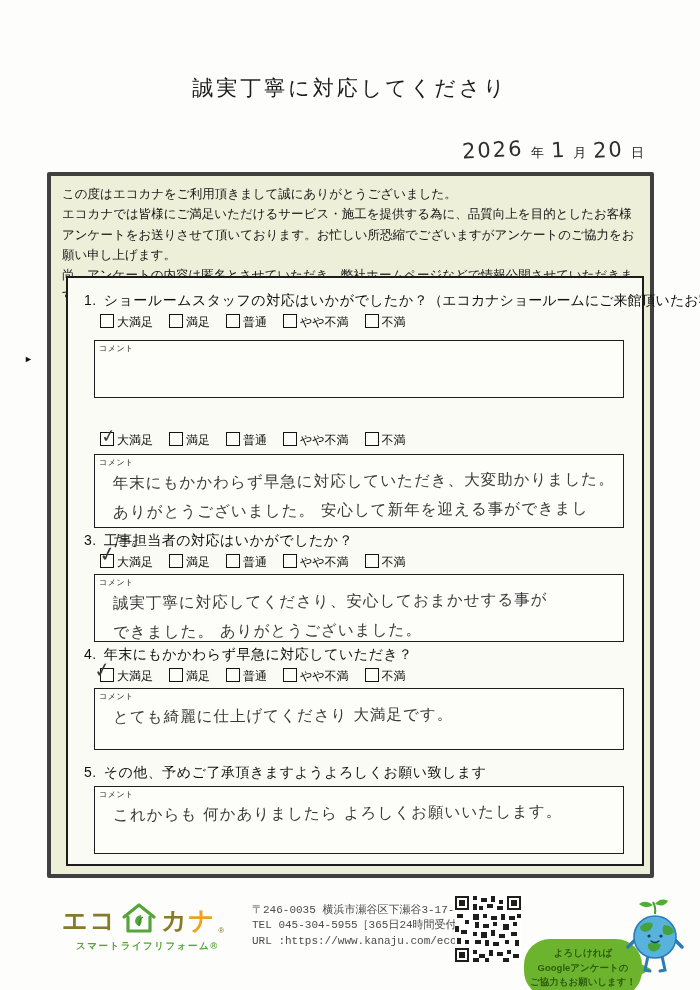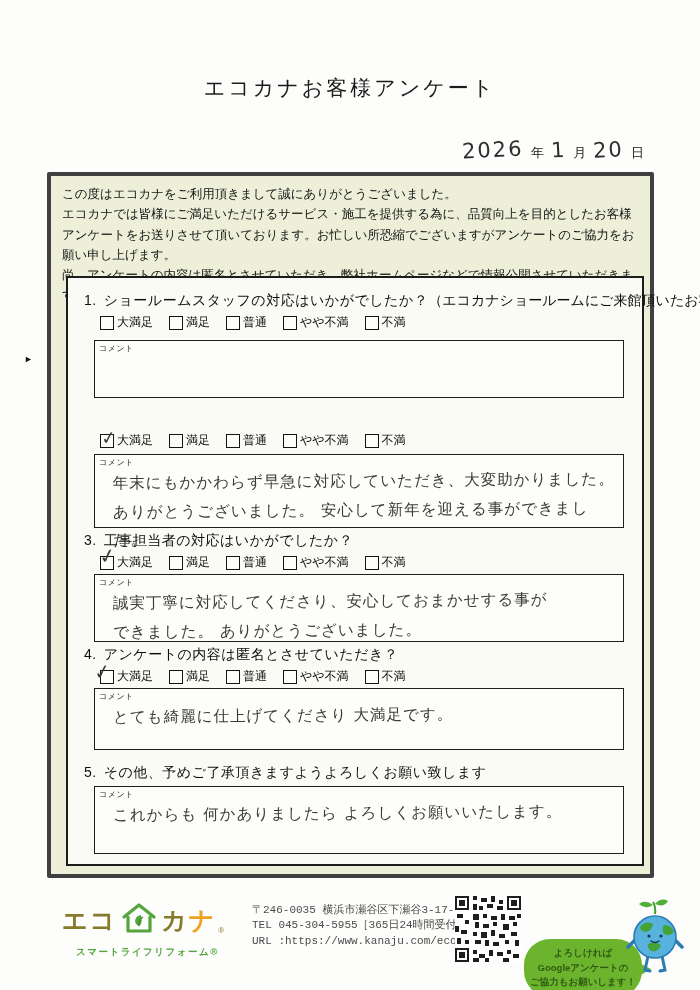--- a/index.html
+++ b/index.html
@@ -42,21 +42,21 @@
   }
   .q-head{
     position:absolute;left:16px;font-size:14px;color:#0e0e0e;font-weight:500;
     letter-spacing:0.5px;white-space:nowrap;
   }
   .q-head .q-num{margin-right:7px;}
   .q-head .q-note{font-size:14px;letter-spacing:0;}
   .opts{
     position:absolute;left:32px;display:flex;gap:16px;align-items:center;
   }
-  .opt{display:flex;align-items:center;font-size:12px;color:#0e0e0e;}
+  .opt{display:flex;font-size:12px;color:#0e0e0e;}
   .cb{
     width:12px;height:12px;border:1.7px solid #141414;margin-right:3px;
     display:inline-block;position:relative;background:#fdfdfa;box-sizing:content-box;
   }
   .tick{
     position:absolute;font-size:18px;color:#3a3a3a;font-weight:bold;
     font-family:"DejaVu Sans",sans-serif;line-height:1;pointer-events:none;
   }
   .tick-a{top:-6px;left:0px;transform:rotate(-8deg);}
   .tick-b{top:-11px;left:-2px;font-size:20px;transform:rotate(-12deg);}
@@ -79,21 +79,21 @@
   .logo{position:absolute;left:62px;top:902px;}
   .logo-row{display:flex;align-items:center;}
   .logo-char{
     font-size:25px;font-weight:bold;color:#867a2b;letter-spacing:2px;
     font-family:"Liberation Sans",sans-serif;
   }
   .logo-char.orange{color:#eca321;}
   .logo-reg{font-size:8px;color:#867a2b;align-self:flex-end;margin:0 0 4px 2px;}
   .logo-house{margin:0 4px;}
   .logo-tagline{
-    margin:7px 0 0 14px;font-size:9.5px;color:#55a53c;letter-spacing:1.5px;font-weight:bold;
+    margin:1px 0 0 14px;font-size:9.5px;color:#55a53c;letter-spacing:1.5px;font-weight:bold;
   }
 
   .address{
     position:absolute;left:252px;top:903px;font-size:11px;line-height:1.4;color:#4b4b4b;
     font-family:"Liberation Mono",monospace;white-space:pre-line;letter-spacing:0;
   }
 
   .qr{position:absolute;left:455px;top:896px;width:66px;height:66px;}
 
   .bubble{
@@ -109,21 +109,21 @@
     position:absolute;right:-9px;top:24px;width:0;height:0;
     border-left:12px solid #6cb42d;border-top:6px solid transparent;border-bottom:7px solid transparent;
   }
   .globe{position:absolute;left:626px;top:898px;}
 </style>
 </head>
 <body>
 
 <div class="page">
 
-  <div class="title">エコカナお客様アンケート</div>
+  <div class="title">誠実丁寧に対応してくださり</div>
 
   <div class="date-line">
     <span class="hand-num">2026</span>
     <span class="unit">年</span>
     <span class="hand-num">1</span>
     <span class="unit">月</span>
     <span class="hand-num">20</span>
     <span class="unit">日</span>
   </div>
 
@@ -223,21 +223,21 @@
             <span>不満</span>
           </span>
       </div>
       <div class="comment-box" style="top:296px;height:68px;">
         <span class="comment-label">コメント</span>
         <div class="hand">誠実丁寧に対応してくださり、安心しておまかせする事が
 できました。 ありがとうございました。</div>
       </div>
 
       <div class="q-head" style="top:368px;">
-        <span class="q-num">4.</span><span>アンケートの内容は匿名とさせていただき？</span>
+        <span class="q-num">4.</span><span>年末にもかかわらず早急に対応していただき？</span>
       </div>
       <div class="opts" style="top:390px;">
         <span class="opt">
             <span class="cb">
               <span class="tick tick-c">✓</span>
             </span>
             <span>大満足</span>
           </span>
         <span class="opt">
             <span class="cb"></span>

